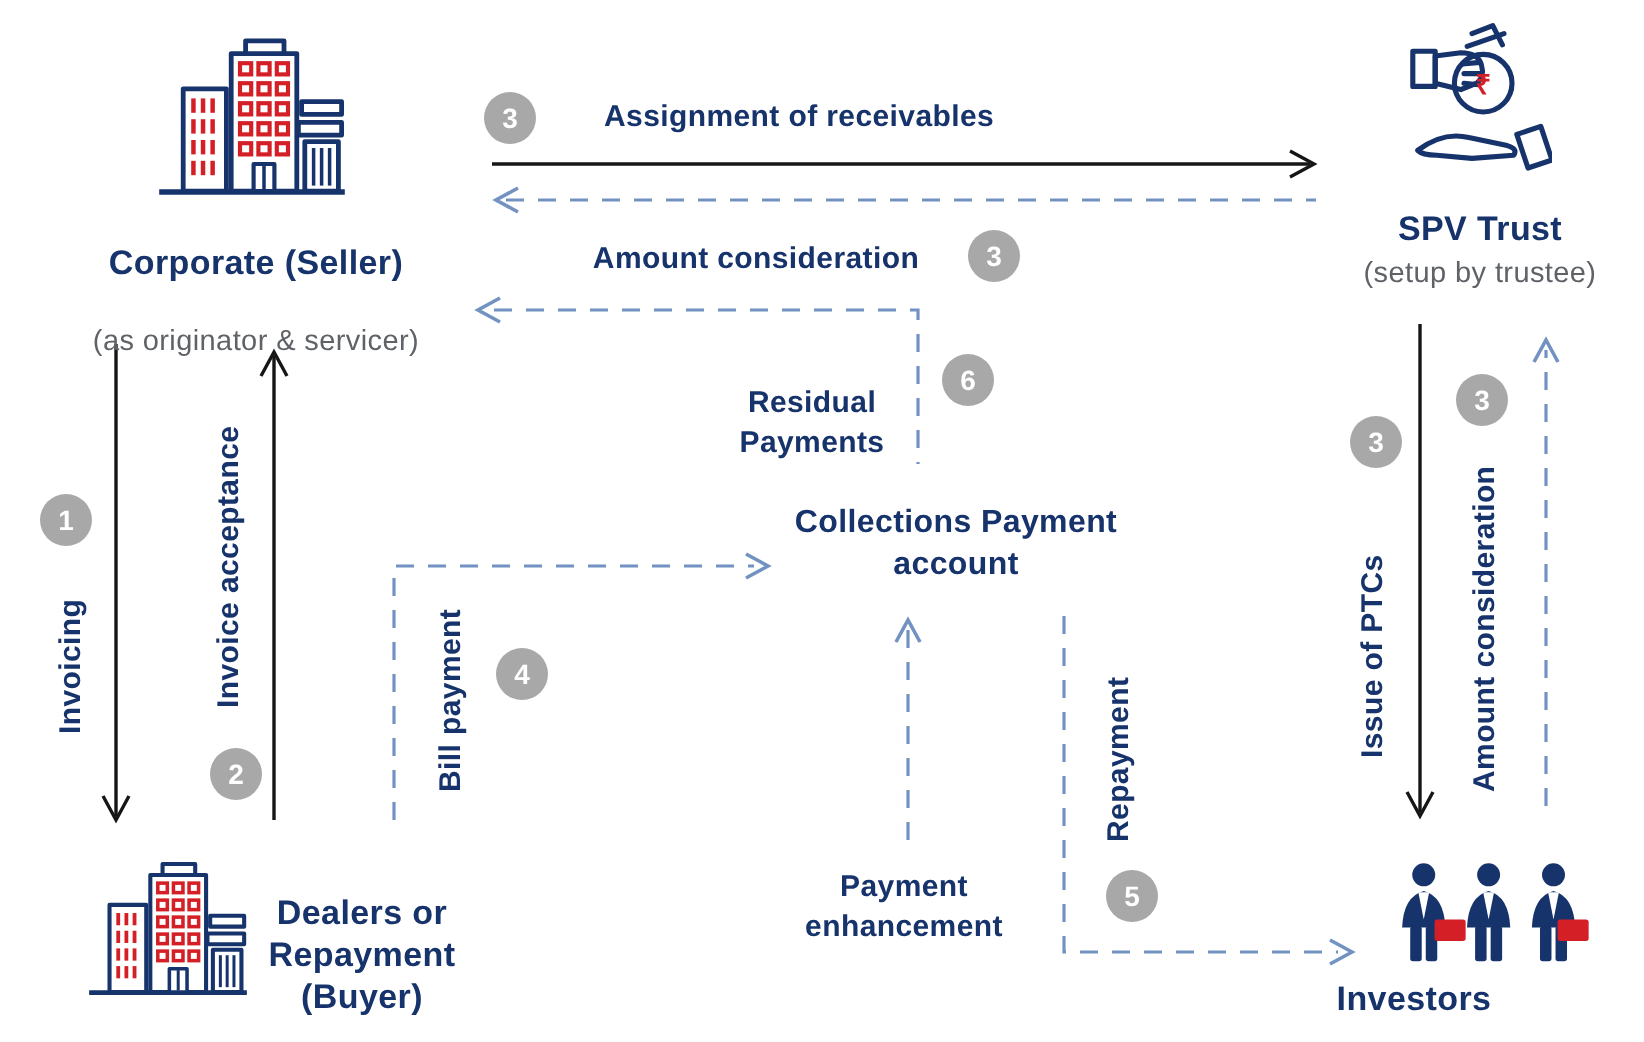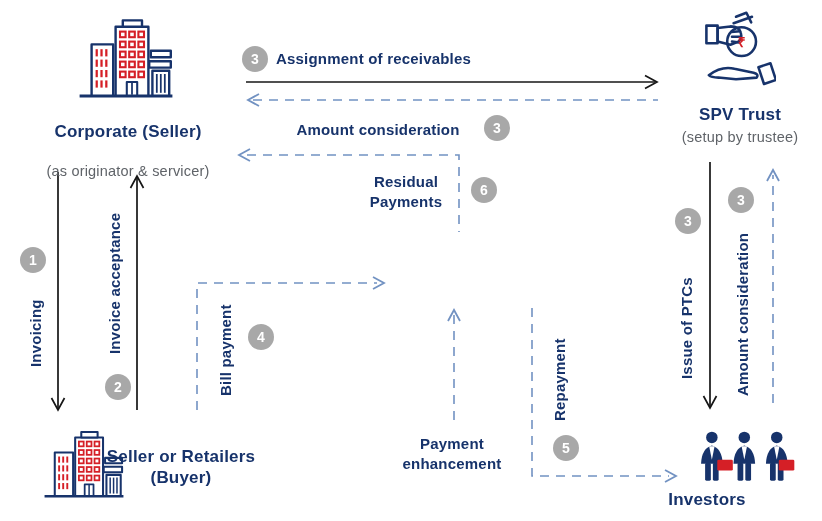--- a/index.html
+++ b/index.html
@@ -168,28 +168,29 @@
   <svg class="icon" style="left:697px;top:427px;width:98px;height:60px" preserveAspectRatio="xMidYMax meet">
       <use href="#sym-investors"></use>
     </svg>
 
   <div class="lbl node-title" style="left:13px;top:121px;width:230px">Corporate (Seller)</div>
   <div class="node-sub" style="left:13px;top:163px;width:230px">(as originator &amp; servicer)</div>
 
   <div class="lbl node-title" style="left:655px;top:104px;width:170px">SPV Trust</div>
   <div class="node-sub" style="left:655px;top:129px;width:170px">(setup by trustee)</div>
 
-  <div class="lbl node-title" style="left:106px;top:446px;width:150px">Seller or Retailers (Buyer)</div>
+  <div class="lbl node-title" style="left:106px;top:446px;width:150px">Dealers or Repayment (Buyer)</div>
 
   <div class="lbl node-title" style="left:652px;top:489px;width:110px">Investors</div>
 
-
-  <div class="lbl flow-lbl" style="left:276px;top:50px">Assignment of receivables</div>
+  <div class="lbl acct" style="left:388px;top:251px;width:180px">Collections Payment account</div>
+
+  <div class="lbl flow-lbl" style="left:302px;top:50px">Assignment of receivables</div>
   <div class="lbl flow-lbl center" style="left:268px;top:120px;width:220px">Amount consideration</div>
-  <div class="lbl flow-lbl center" style="left:361px;top:172px;width:90px">Residual Payments</div>
+  <div class="lbl flow-lbl center" style="left:361px;top:192px;width:90px">Residual Payments</div>
   <div class="lbl flow-lbl center" style="left:387px;top:434px;width:130px">Payment enhancement</div>
 
   <div class="vlabel" style="left:27px;top:253px;height:160px">Invoicing</div>
   <div class="vlabel" style="left:106px;top:183px;height:200px">Invoice acceptance</div>
   <div class="vlabel" style="left:217px;top:280px;height:140px">Bill payment</div>
   <div class="vlabel" style="left:551px;top:310px;height:140px">Repayment</div>
   <div class="vlabel" style="left:678px;top:258px;height:140px">Issue of PTCs</div>
   <div class="vlabel" style="left:734px;top:214px;height:200px">Amount consideration</div>
 
   <div class="step" style="left:242px;top:46px">3</div>

